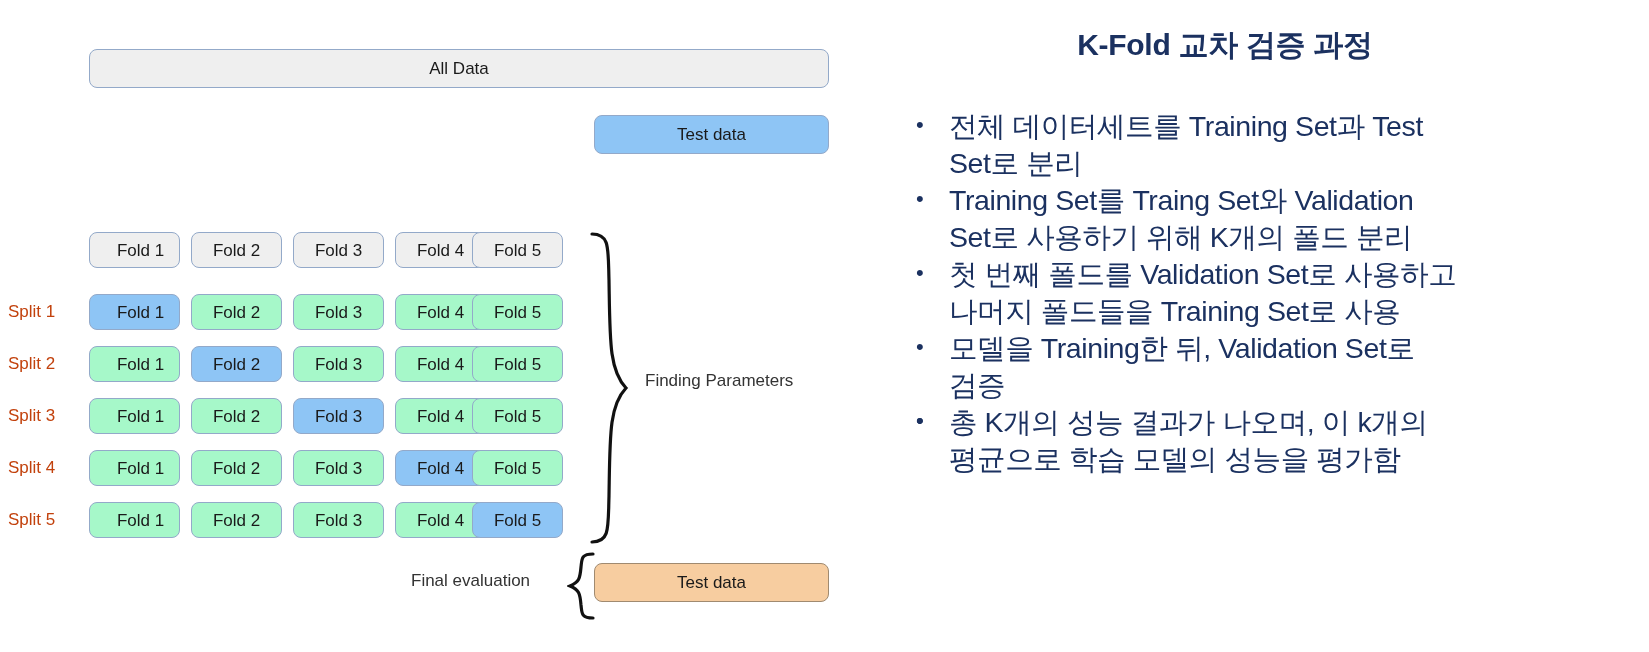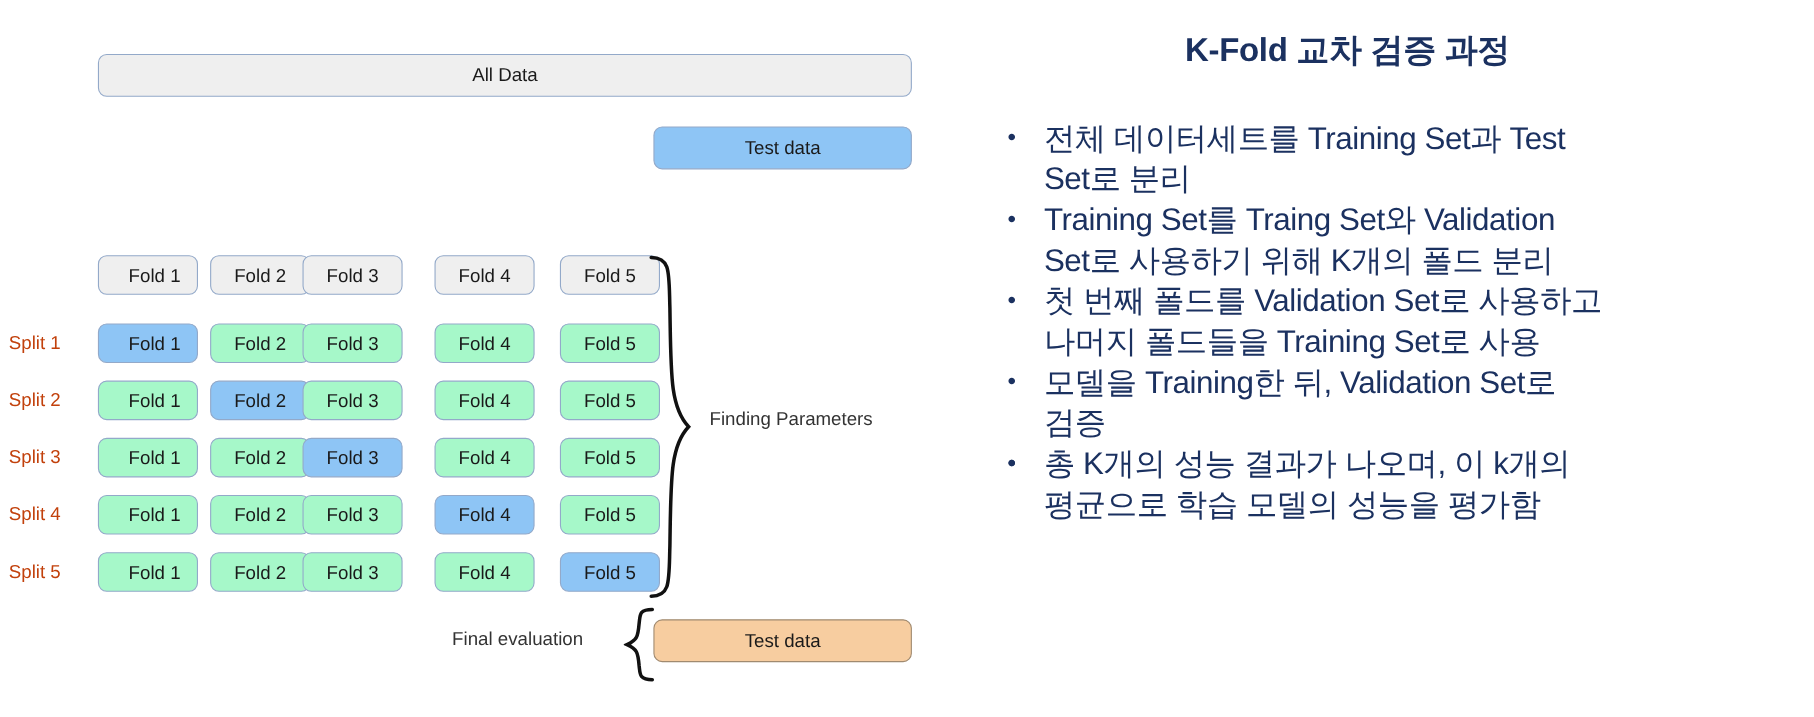--- a/index.html
+++ b/index.html
@@ -82,23 +82,23 @@
   }
   .fold-cell {
     position: absolute;
     top: 0;
     width: 91px;
     height: 36px;
     font-size: 17px;
   }
   .fold-cell.c0 { left: 89px; padding-left: 12px; }
   .fold-cell.c1 { left: 191px; }
-  .fold-cell.c2 { left: 275px; text-align: center; }
+  .fold-cell.c2 { left: 293px; text-align: center; }
   .fold-cell.c3 { left: 395px; }
-  .fold-cell.c4 { left: 509px; }
+  .fold-cell.c4 { left: 472px; }
 
   .fold-neutral { background: #efefef; }
   .fold-train   { background: #a6f8c9; }
   .fold-valid   { background: #8ec5f5; }
 
   
   #header-fold-row { height: 62px; }
 
   
   #finding-brace {

